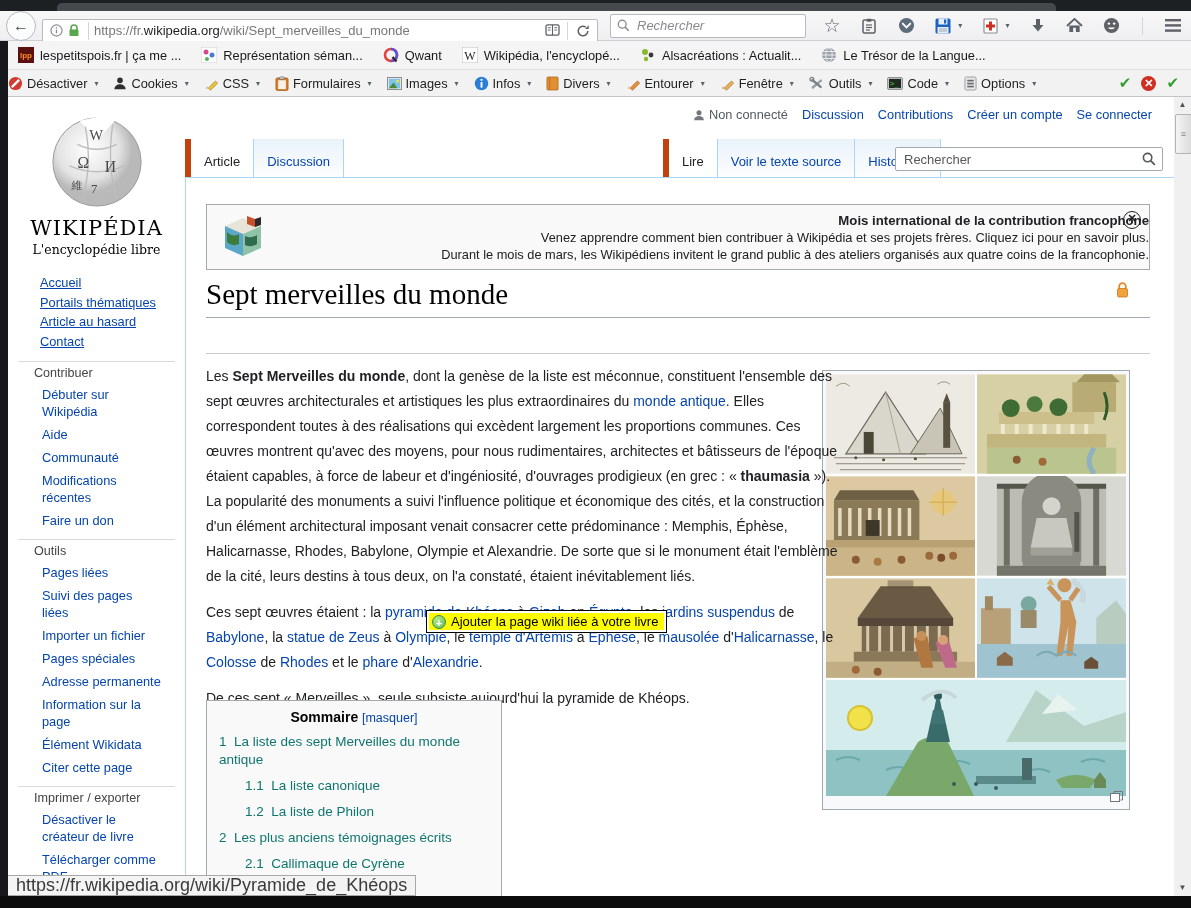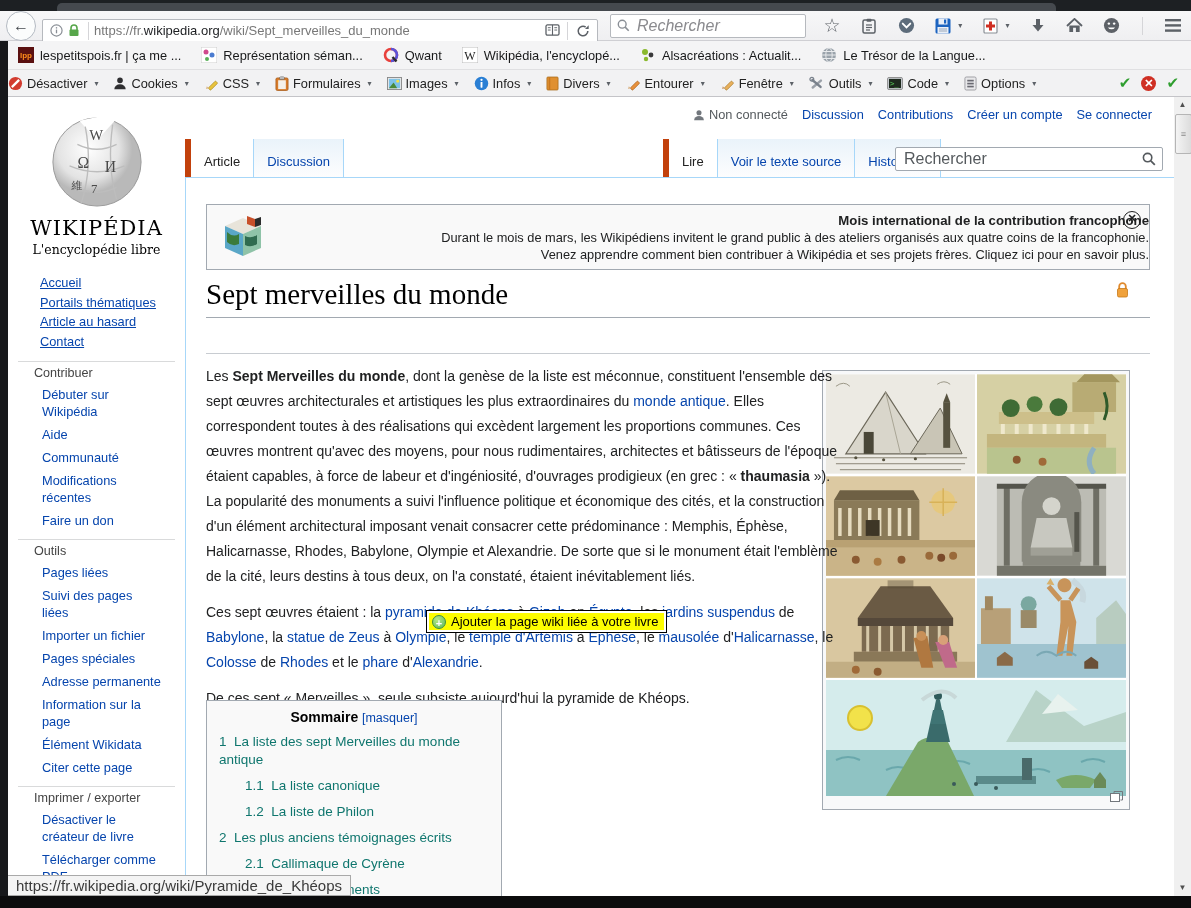--- a/index.html
+++ b/index.html
@@ -13,21 +13,21 @@
           border-bottom:1px solid #cfcfd3;display:flex;align-items:center;box-sizing:border-box;padding:0 6px;}
   .backbtn{width:28px;height:28px;border-radius:50%;border:1px solid #b4bac2;background:#fbfcfc;
            display:flex;align-items:center;justify-content:center;font-size:16px;color:#45494e;margin-right:6px;flex:none;}
   .urlbar{height:24px;flex:none;width:556px;background:#fff;border:1px solid #b6b9be;border-radius:2px;
           display:flex;align-items:center;padding:0 4px;box-sizing:border-box;margin-top:10px;}
   .urltext{font-size:13px;color:#777;white-space:nowrap;overflow:hidden;flex:1;}
   .urltext b{color:#1c1e21;font-weight:normal;}
   .vsep{width:1px;height:18px;background:#d5d5d8;margin:0 5px;flex:none;}
   .searchbar{height:24px;width:196px;background:#fff;border:1px solid #b6b9be;border-radius:2px;
              display:flex;align-items:center;padding:0 6px;box-sizing:border-box;margin-left:12px;flex:none;}
-  .searchbar input, .wsearch input{border:none;outline:none;flex:1;font-size:16px;min-width:0;background:transparent;
+  .searchbar input, .wsearch input{border:none;outline:none;flex:1;font-size:13px;min-width:0;background:transparent;
              font-family:"Liberation Sans",sans-serif;}
   .searchbar input::placeholder{font-style:italic;color:#8a8a8e;}
   .tbicons{display:flex;align-items:center;margin-left:14px;flex:1;justify-content:space-between;}
   .tbi{width:24px;height:26px;display:flex;align-items:center;justify-content:center;color:#5c6167;font-size:17px;flex:none;}
   .caret{font-size:8px;color:#5c6167;width:10px;text-align:center;}
   
   .bmbar{left:0;top:41px;width:1191px;height:28px;background:#f4f4f5;display:flex;align-items:center;
          box-sizing:border-box;padding-left:18px;gap:20px;}
   .bmitem{display:flex;align-items:center;gap:6px;font-size:12.8px;color:#18191a;flex:none;}
   .bmicon{width:16px;height:16px;flex:none;display:block;}
@@ -109,21 +109,21 @@
   .figgrid svg{display:block;width:100%;height:100%;}
   .enlarge{position:absolute;right:6px;bottom:3px;}
   
   .scroll{left:1174px;top:97px;width:17px;height:799px;background:#f0f0f0;}
   .sarrow{position:absolute;left:0;width:17px;height:16px;background:#f0f0f0;color:#505050;font-size:8px;
           text-align:center;line-height:16px;}
   .sthumb{position:absolute;left:1px;top:17px;width:15px;height:38px;background:linear-gradient(90deg,#f4f4f4,#dcdcdc);
           border:1px solid #b5b5b5;border-radius:2px;color:#888;font-size:9px;text-align:center;line-height:38px;letter-spacing:0;}
   
   .statusbar{left:8px;top:875px;height:21px;background:#f4f4f4;border:1px solid #a9a9a9;border-left:none;
-             display:flex;align-items:center;padding:0 8px;font-size:15px;color:#3b3b3b;box-sizing:border-box;}
+             display:flex;align-items:center;padding:0 8px;font-size:18px;color:#3b3b3b;box-sizing:border-box;}
 </style>
 </head>
 <body>
 
 <div class="abs titlebar">
   <div class="titletab"></div>
 </div>
 
 <div class="abs navbar">
   <div class="backbtn">←</div>
@@ -522,22 +522,22 @@
           <path d="M8 14v22l18 8V22z" fill="#5aa7c7"></path>
           <path d="M44 14v22l-18 8V22z" fill="#8fc3a8"></path>
           <path d="M10 20q6 6 12 2v10q-7 3-12-2z" fill="#3b7b3b"></path>
           <path d="M28 24q6 3 12-1v9q-6 4-12 1z" fill="#2f6b4f"></path>
           <path d="M30 4l8 3v8l-8-3z" fill="#c8502a"></path>
             <path d="M38 7l6-2v8l-6 2z" fill="#2b2b2b"></path>
         </svg>
       </div>
       <div class="bannertext">
         <div class="bt">Mois international de la contribution francophone</div>
+        <div>Venez apprendre comment bien contribuer à Wikipédia et ses projets frères. Cliquez ici pour en savoir plus.</div>
         <div>Durant le mois de mars, les Wikipédiens invitent le grand public à des ateliers organisés aux quatre coins de la francophonie.</div>
-        <div>Venez apprendre comment bien contribuer à Wikipédia et ses projets frères. Cliquez ici pour en savoir plus.</div>
       </div>
       <div class="bclose">✕</div>
     </div>
 
     <h1 class="ptitle" style="margin:0;font-weight:normal;">Sept merveilles du monde</h1>
     <span class="locktitle">
       <svg width="13" height="16" viewBox="0 0 13 16">
           <path d="M3.2 7V4.5a3.3 3.3 0 0 1 6.6 0V7" fill="none" stroke="#e08a2e" stroke-width="1.8"></path>
           <rect x="1.5" y="6.5" width="10" height="8.5" rx="1.5" fill="#f0a23c" stroke="#c87818" stroke-width="0.8"></rect>
         </svg>

